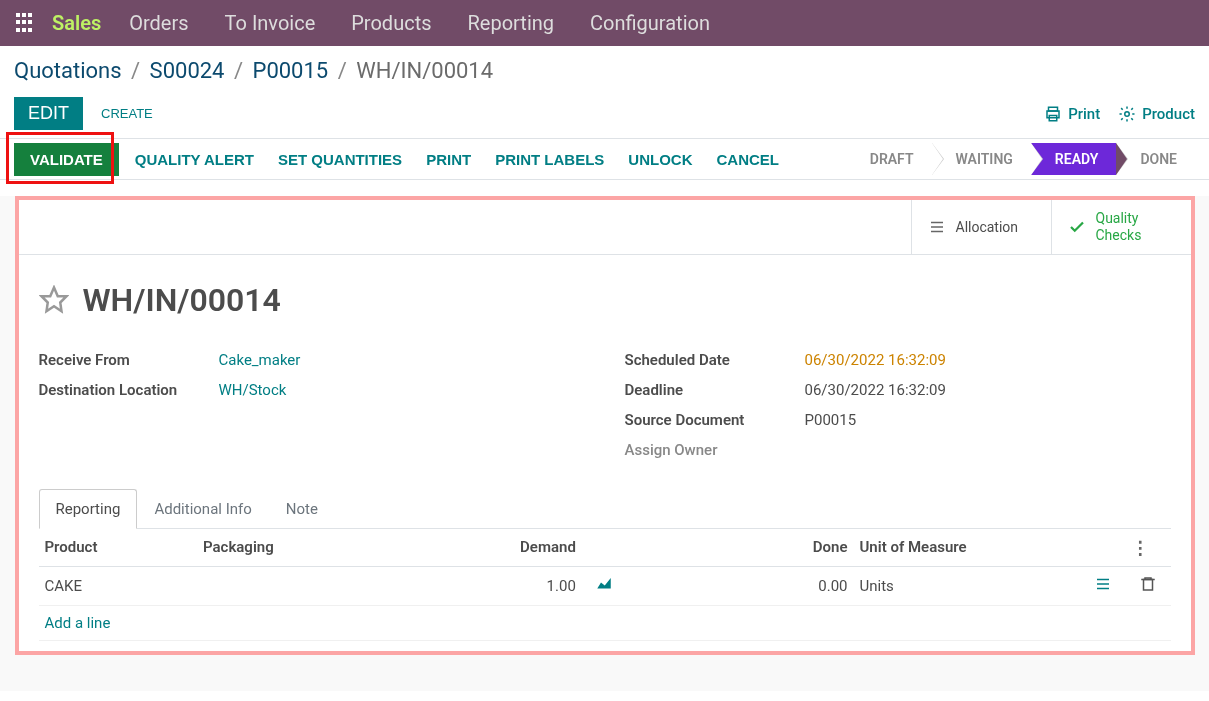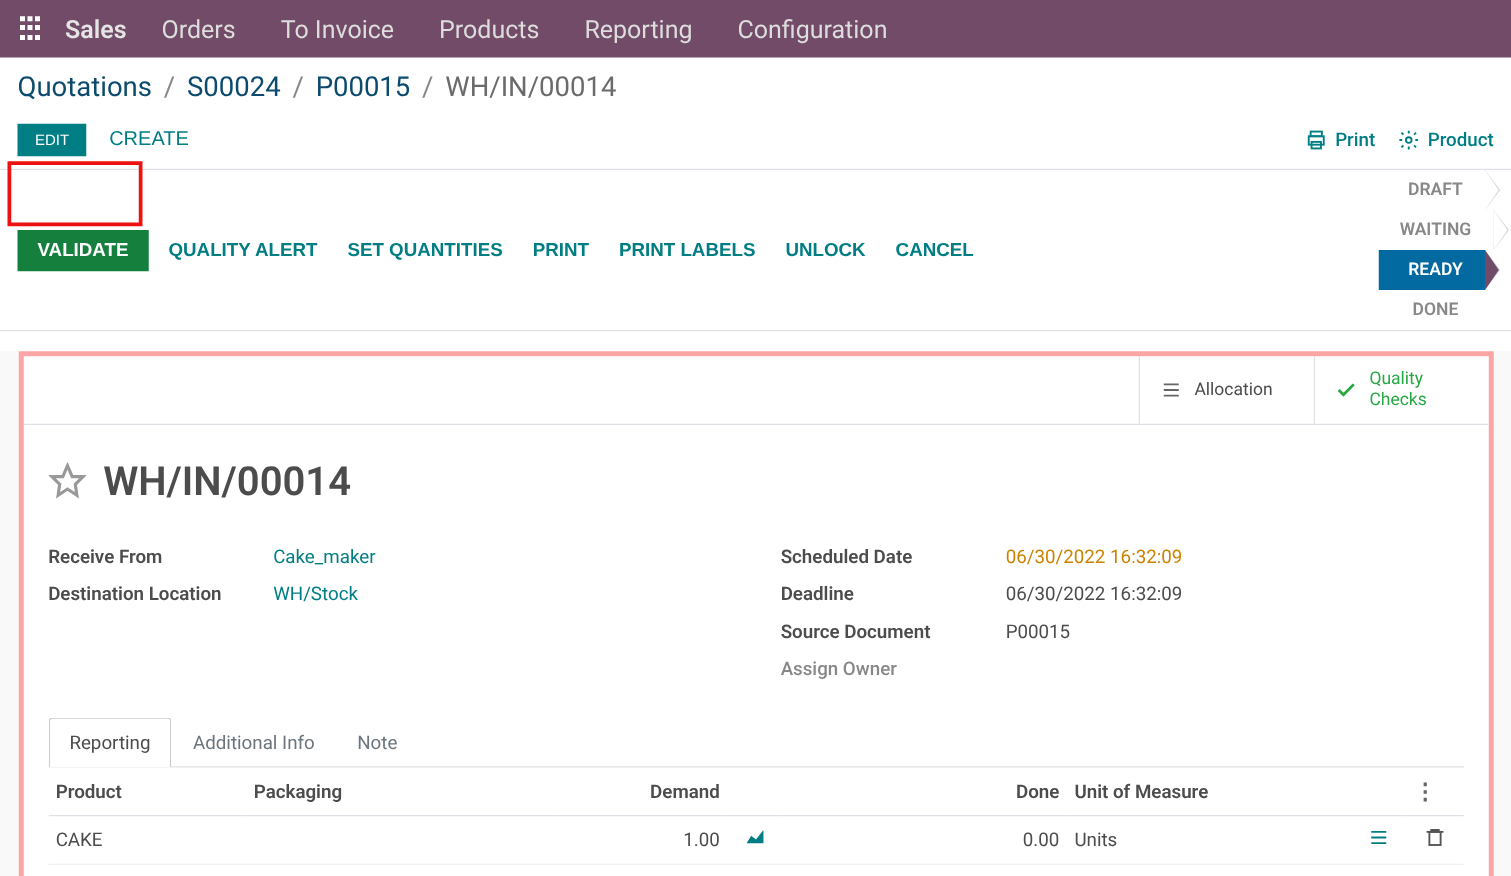--- a/index.html
+++ b/index.html
@@ -2,48 +2,48 @@
 <html><head>
 <meta charset="utf-8">
 <style>
 * { box-sizing: border-box; margin: 0; padding: 0; }
 body { font-family: -apple-system, BlinkMacSystemFont, "Segoe UI", Roboto, "Helvetica Neue", Arial, sans-serif; font-size: 14px; color: #4c4c4c; background: #fff; }
 
 
 .topnav { background: #714b67; height: 46px; display: flex; align-items: center; padding: 0 16px; color: #fff; }
 .apps-icon { width: 20px; height: 20px; margin-right: 16px; display: flex; flex-wrap: wrap; gap: 2px; }
 .apps-icon span { width: 4px; height: 4px; background: #fff; }
-.brand { font-size: 20px; font-weight: 600; margin-right: 28px; color:#e5e5e5; }
+.brand { font-size: 20px; font-weight: 600; margin-right: 28px; color:#bef264; }
 .nav-item { color: #ddd; font-size: 20px; margin-right: 36px; cursor: pointer; }
 
 
 .control-row { padding: 12px 14px 0 14px; }
 .breadcrumb { font-size: 22px; margin-bottom: 14px; }
 .breadcrumb a { color: #0c4a6e; text-decoration: none; }
 .breadcrumb .sep { color: #888; padding: 0 4px; }
 .breadcrumb .current { color: #6b6b6b; }
 
 .toolbar-row { display: flex; align-items: center; }
-.btn-edit { background: #017e84; color: #fff; padding: 6px 14px; font-size: 12px; font-weight: 500; border: none; cursor: pointer; }
-.btn-create { color: #017e84; background: none; border: none; padding: 6px 14px; font-size: 16px; font-weight: 500; cursor: pointer; margin-left: 4px; }
+.btn-edit { background: #017e84; color: #fff; padding: 6px 14px; font-size: 18px; font-weight: 500; border: none; cursor: pointer; }
+.btn-create { color: #017e84; background: none; border: none; padding: 6px 14px; font-size: 13px; font-weight: 500; cursor: pointer; margin-left: 4px; }
 .toolbar-right { margin-left: auto; display: flex; gap: 18px; }
 .link-action { color: #017e84; font-size: 15px; font-weight: 500; cursor: pointer; display: inline-flex; align-items: center; gap: 6px; }
 
 
 .statusbar { border-top: 1px solid #dee2e6; border-bottom: 1px solid #dee2e6; display: flex; align-items: stretch; padding: 0 14px; margin-top: 8px; min-height: 42px; background:#fff; }
 .status-btn { background: none; border: none; color: #017e84; font-size: 15px; font-weight: 600; padding: 10px 12px; cursor: pointer; }
 .status-btn.primary { background: #15803d; color: #fff; padding: 8px 16px; margin-right: 4px; align-self: center; }
 .highlight-box { position: absolute; border: 3px solid #e11; pointer-events:none; }
 
-.status-stages { margin-left: auto; display: flex; align-items: center; flex-direction: column; }
+.status-stages { margin-left: auto; display: flex; align-items: center; }
 .stage { position: relative; height: 32px; display: flex; align-items: center; padding: 0 18px 0 24px; font-size: 14px; font-weight: 600; color: #888; }
 .stage::before, .stage::after { content: ''; position: absolute; top: 0; width: 0; height: 0; border-top: 16px solid transparent; border-bottom: 16px solid transparent; }
 .stage::after { right: -11px; border-left: 11px solid #fff; z-index: 2; }
 .stage::before { right: -12px; border-left: 12px solid #ccc; z-index: 1; }
-.stage.active { background: #0369a1; color: #fff; }
+.stage.active { background: #6d28d9; color: #fff; }
 .stage.active::after { border-left-color: #714b67; }
 .stage:last-child::after, .stage:last-child::before { display:none; }
 
 
 .sheet-wrap { background:#f9f9f9; padding: 0 14px 20px 14px; }
 .sheet { background: #fff; border: 4px solid #fca5a5; max-width: 1180px; margin: 16px auto; }
 
 .stat-buttons { display:flex; justify-content:flex-end; border-bottom:1px solid #dee2e6; }
 .stat-btn { border-left:1px solid #dee2e6; padding: 10px 16px; display:flex; align-items:center; gap:10px; cursor:pointer; min-width:140px; }
 .stat-btn .lbl { font-size:14px; color:#4c4c4c; }

